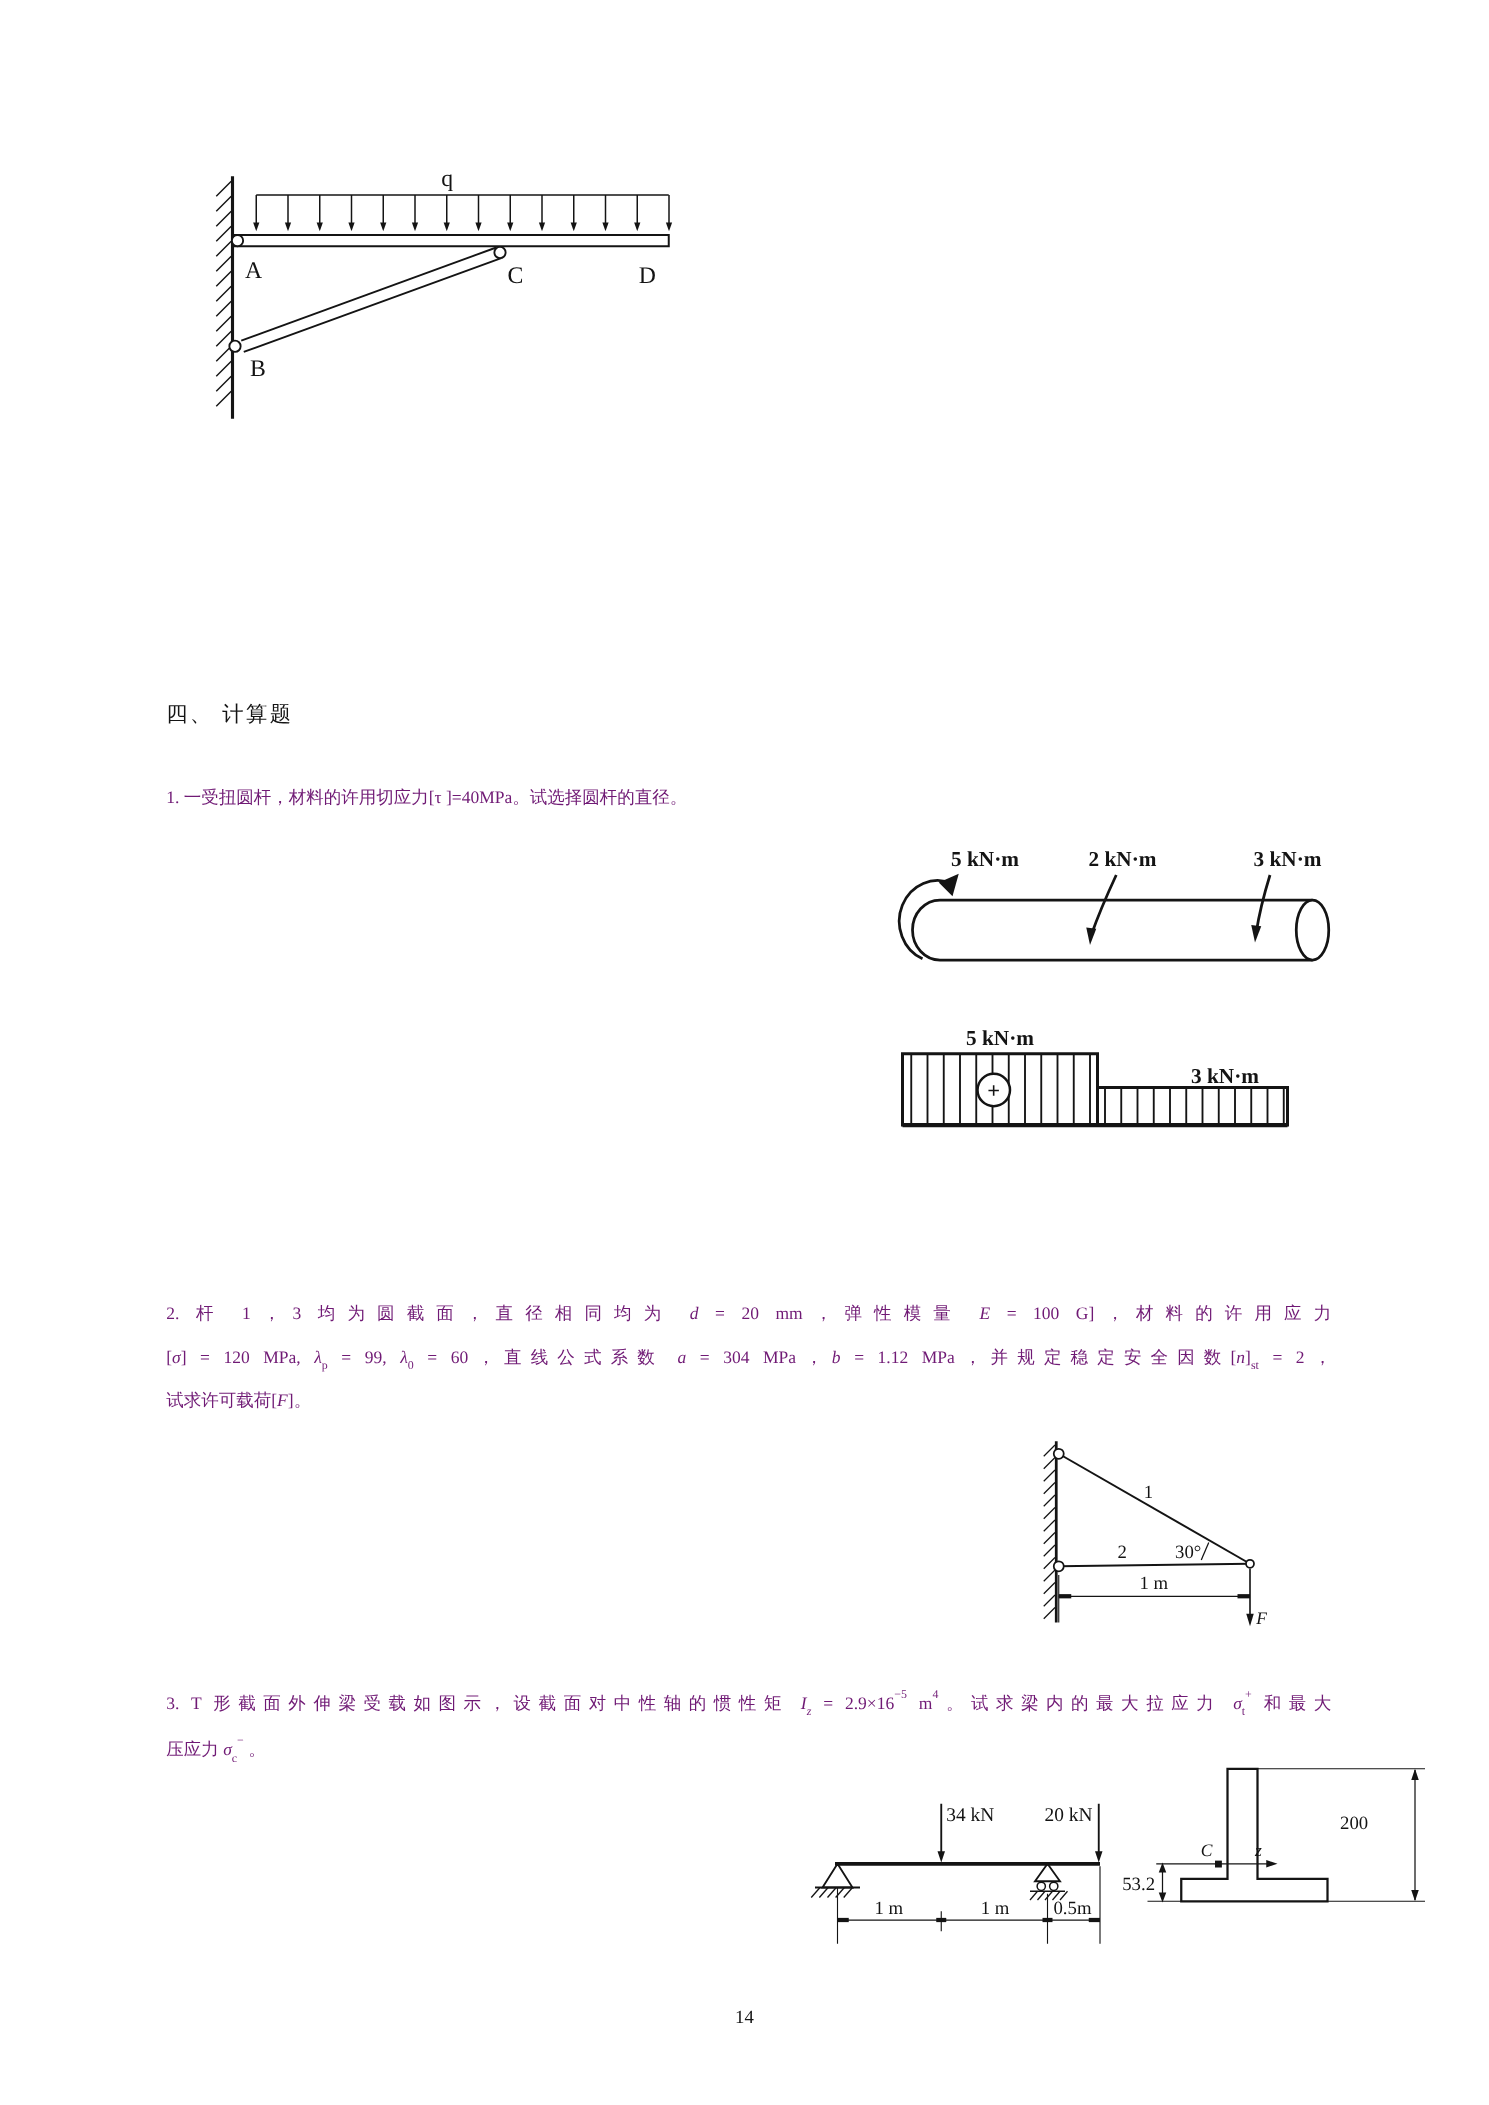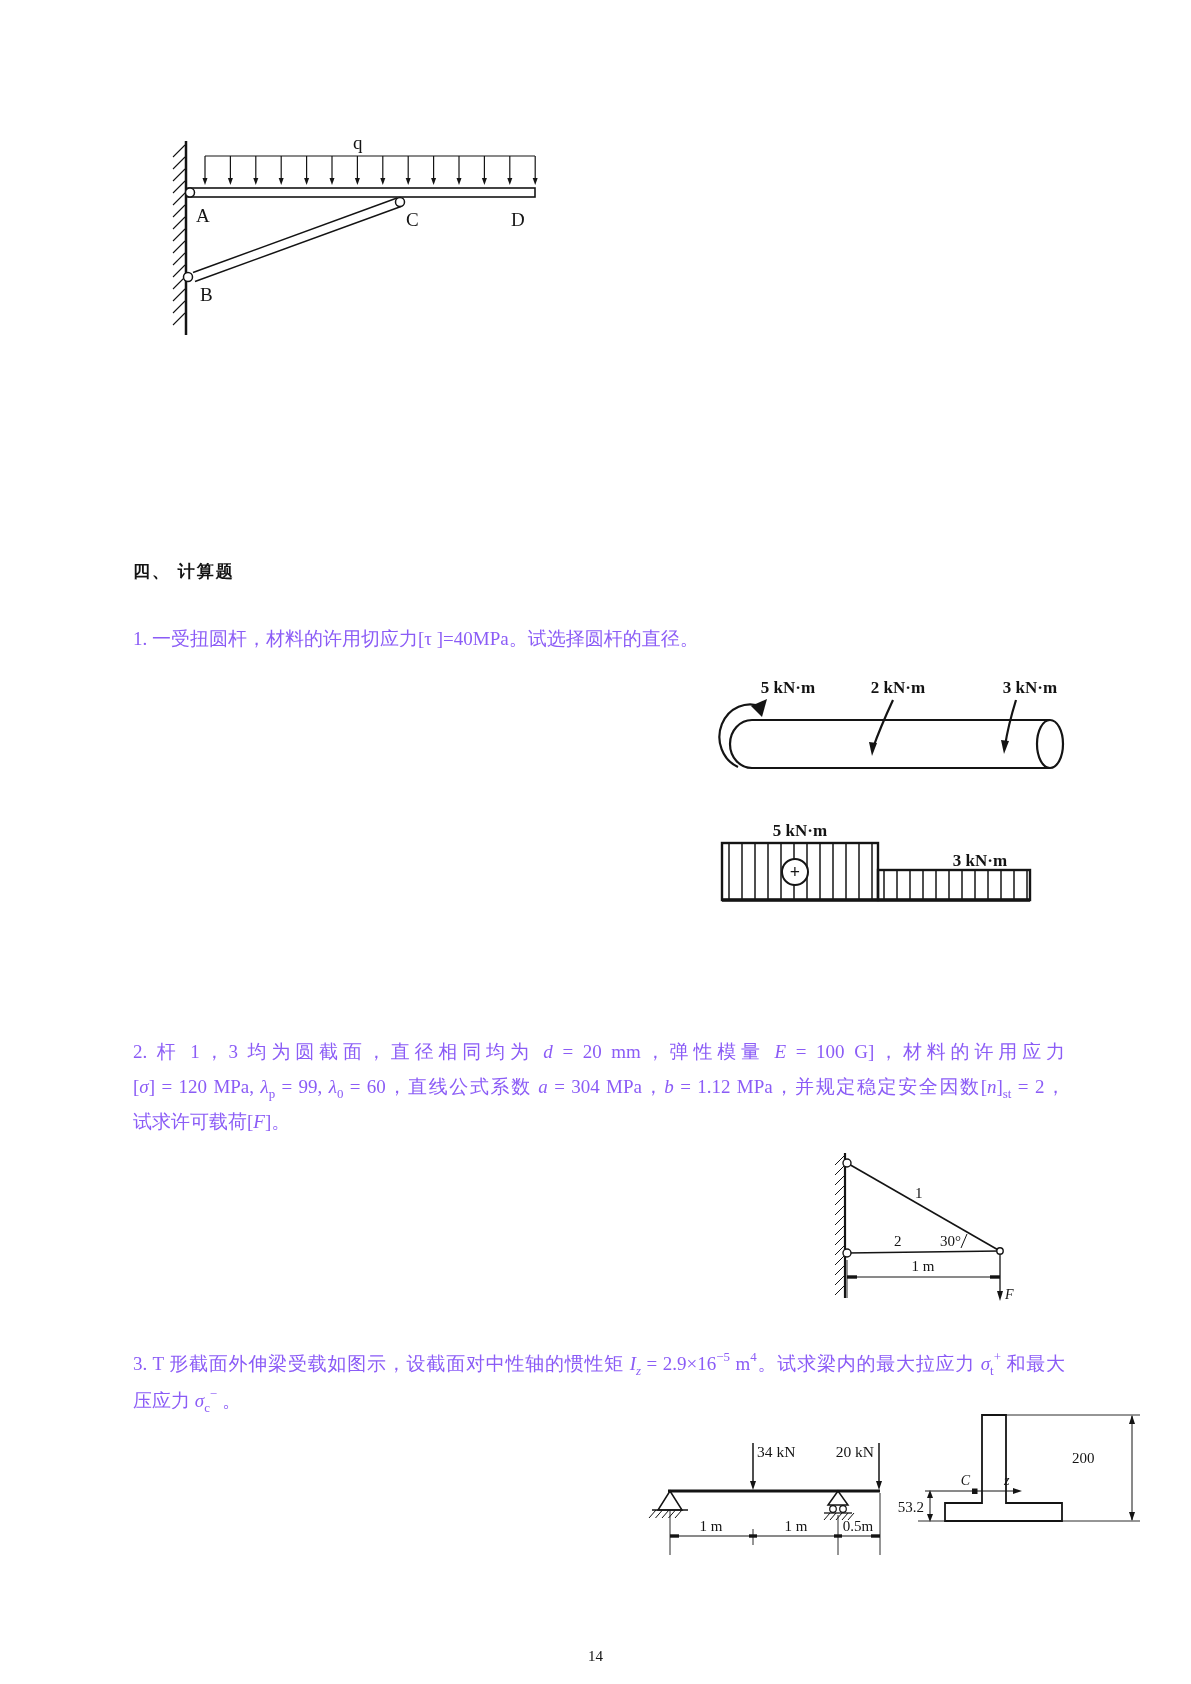--- a/index.html
+++ b/index.html
@@ -1,29 +1,29 @@
 <!DOCTYPE html>
 <html><head>
 <meta charset="utf-8">
 <style>
   *{box-sizing:border-box}
   html,body{margin:0;padding:0}
   body{width:1191px;height:1684px;position:relative;background:#ffffff;
        font-family:"Liberation Serif","DejaVu Serif",serif;color:#141414}
   svg{position:absolute;overflow:visible}
   svg text{fill:#141414;font-family:"Liberation Serif","DejaVu Serif",serif}
-  .txt{position:absolute;font-size:19px;color:#8b5cf6;line-height:23px}
+  .txt{position:absolute;font-size:14px;color:#701a75;line-height:23px}
   .rich{width:932px}
   .jst{text-align:justify;text-align-last:justify}
   .it{font-style:italic}
   .sub{font-size:68%;vertical-align:-22%}
   .sup{font-size:68%;vertical-align:40%}
-  .heading{position:absolute;left:133px;top:560px;font-size:17px;font-weight:bold;
+  .heading{position:absolute;left:133px;top:560px;font-size:17px;font-weight:normal;
            font-family:"Liberation Sans","DejaVu Sans",sans-serif;letter-spacing:2px}
-  .pageno{position:absolute;left:0;right:0;top:1648px;text-align:center;font-size:15px}
+  .pageno{position:absolute;left:0;right:0;top:1606px;text-align:center;font-size:15px}
   .ln{stroke:#141414;fill:none}
 </style>
 </head>
 <body>
 
 <svg style="left:148px;top:125px" width="480" height="215" viewBox="0 0 480 215">
   <line class="ln" x1="38" y1="16" x2="38" y2="210" stroke-width="2.5"></line>
   <g id="g-wh">
       <line x1="37" y1="20" x2="25" y2="32" stroke="#141414" stroke-width="1.1"></line>
       <line x1="37" y1="32" x2="25" y2="44" stroke="#141414" stroke-width="1.1"></line>

